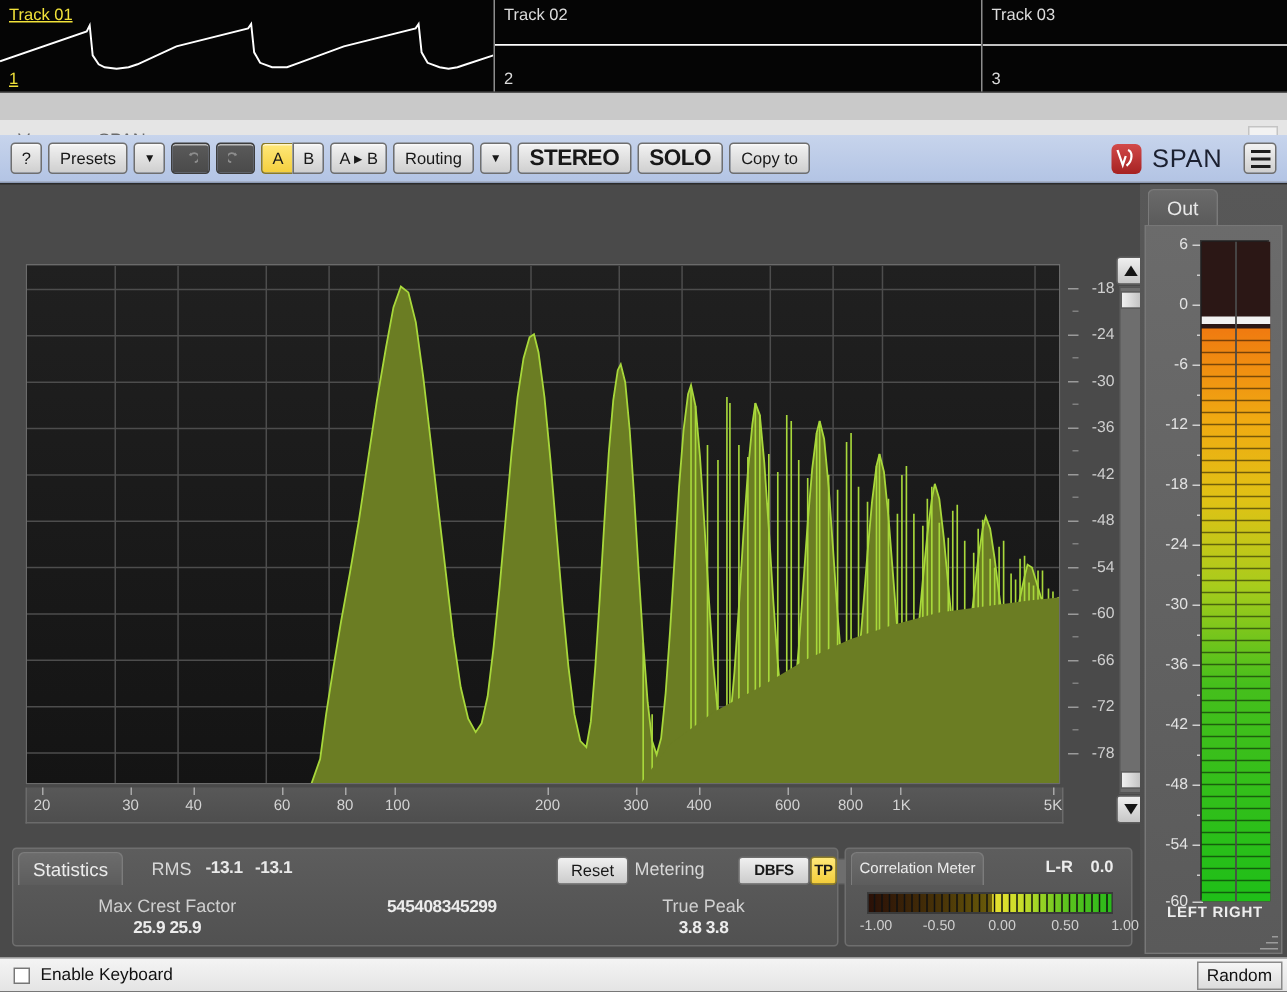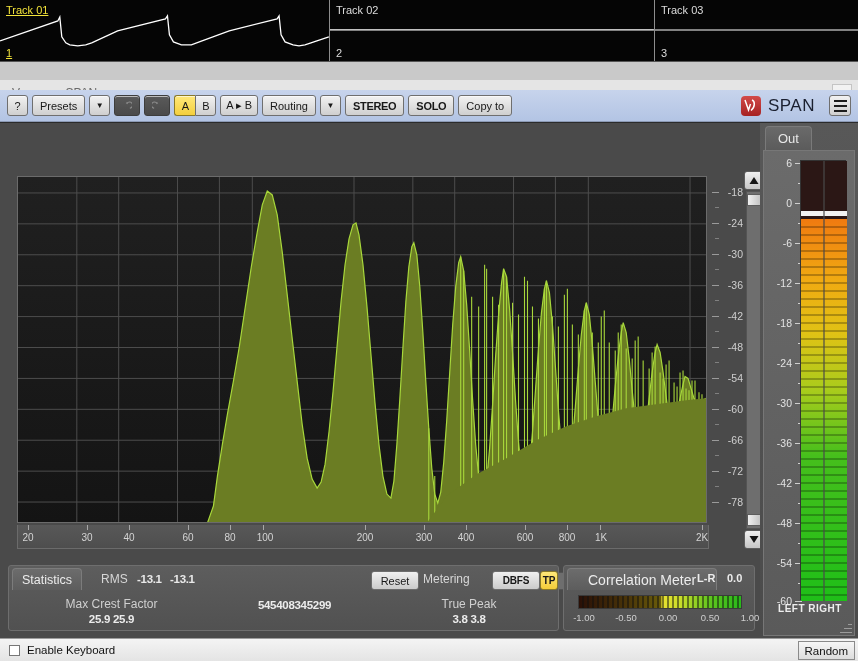--- a/index.html
+++ b/index.html
@@ -35,21 +35,21 @@
   .toolbar{ position:absolute; left:0; top:90px; width:858px; height:32px;
             background:linear-gradient(#c7d4ec,#b3c4e4); border-bottom:1px solid #8c9ab5;
             display:flex; align-items:center; padding-left:7px; gap:4px; }
   .tb{ height:21px; border:1px solid #6f6f6f; border-radius:3px;
        background:linear-gradient(#f2f2f2,#cfcfcf);
        font-size:11px; color:#181818; display:flex; align-items:center;
        justify-content:center; padding:0 7px; white-space:nowrap; cursor:default;
        box-shadow:0 1px 0 rgba(255,255,255,.6) inset; }
   .tb.narrow{ padding:0 5px; }
   .tb.sq{ width:21px; padding:0; }
-  .tb.cond{ font-stretch:condensed; letter-spacing:-0.3px; font-size:11px; font-weight:bold; }
+  .tb.cond{ font-stretch:condensed; letter-spacing:-0.3px; font-size:15px; font-weight:bold; }
   .tb.dark{ background:linear-gradient(#5a5a5a,#4a4a4a); border-color:#3d3d3d; color:#8d8d8d; width:26px; }
   .tb.on{ background:linear-gradient(#ffe879,#f4cf3e); border-color:#8a7a28; }
   .ab-group{ display:flex; }
   .ab-group .tb{ border-radius:0; border-right-width:0; }
   .ab-group .tb:first-child{ border-radius:3px 0 0 3px; }
   .ab-group .tb:last-child{ border-radius:0 3px 3px 0; border-right-width:1px; }
   .spacer{ flex:1; }
   .brand{ display:flex; align-items:flex-start; gap:7px; margin-right:10px; }
   .brand-logo{ width:20px; height:20px; border-radius:4px;
                background:linear-gradient(#d24a4a,#a62222); position:relative; overflow:hidden; }
@@ -139,24 +139,24 @@
   .st-btn{ position:absolute; height:19px; border:1px solid #6d6d6d; border-radius:3px;
            background:linear-gradient(#f0f0f0,#cbcbcb); font-size:11px; color:#181818;
            display:flex; align-items:center; justify-content:center; padding:0 23px; }
   .st-btn.b{ font-weight:bold; font-size:10px; letter-spacing:-.2px; }
   .st-btn.yellow{ background:linear-gradient(#ffe879,#f3cd3a); border-color:#8a7a28;
                   width:18px; padding:0; }
 
   
   .corr{ position:absolute; left:563px; top:442px; width:192px; height:66px;
          background:linear-gradient(#5d5d5d,#515151); border:1px solid #6e6e6e; border-radius:3px; }
-  .corr-tab{ position:absolute; left:3px; top:2px; height:22px; padding:0 20px;
+  .corr-tab{ position:absolute; left:3px; top:2px; height:22px; padding:0 5px;
              background:linear-gradient(#6c6c6c,#5d5d5d); border:1px solid #7c7c7c;
              border-bottom:none; border-radius:4px 4px 0 0;
-             font-size:14px; color:#ececec; display:flex; align-items:center; }
+             font-size:10px; color:#ececec; display:flex; align-items:center; }
   .corr-lr{ position:absolute; left:133px; top:6px; font-size:11px; font-weight:bold; color:#ececec; }
   .corr-val{ position:absolute; left:163px; top:6px; font-size:11px; font-weight:bold; color:#ececec; }
   .corr-bar{ position:absolute; left:14px; top:29px; width:164px; height:14px;
              border:1px solid #3a3a3a; background:#222; overflow:hidden; }
   .corr-scale{ position:absolute; left:10px; top:46px; width:172px; height:12px; }
   .corr-scale span{ position:absolute; font-size:9.5px; color:#cfcfcf; transform:translateX(-50%); }
 
   
   .outpanel{ position:absolute; left:760px; top:0; width:98px; height:516px;
              background:linear-gradient(#585858,#4b4b4b); }
@@ -395,21 +395,21 @@
           <div class="xlab" style="left:406px">300</div>
         <div class="xtick" style="left:448px"></div>
           <div class="xlab" style="left:448px">400</div>
         <div class="xtick" style="left:507px"></div>
           <div class="xlab" style="left:507px">600</div>
         <div class="xtick" style="left:549px"></div>
           <div class="xlab" style="left:549px">800</div>
         <div class="xtick" style="left:582px"></div>
           <div class="xlab" style="left:583px">1K</div>
         <div class="xtick" style="left:684px"></div>
-          <div class="xlab" style="left:684px">2K</div>
+          <div class="xlab" style="left:684px">5K</div>
         <div class="xtick" style="left:743px"></div>
 
       </div>
 
       <div class="vscroll">
         <div class="arrbtn" style="top:0">
           <svg width="10" height="9" viewBox="0 0 10 9">
               <path d="M5,1 L9.5,8 L0.5,8 Z" fill="#151515"></path>
             </svg>
         </div>

